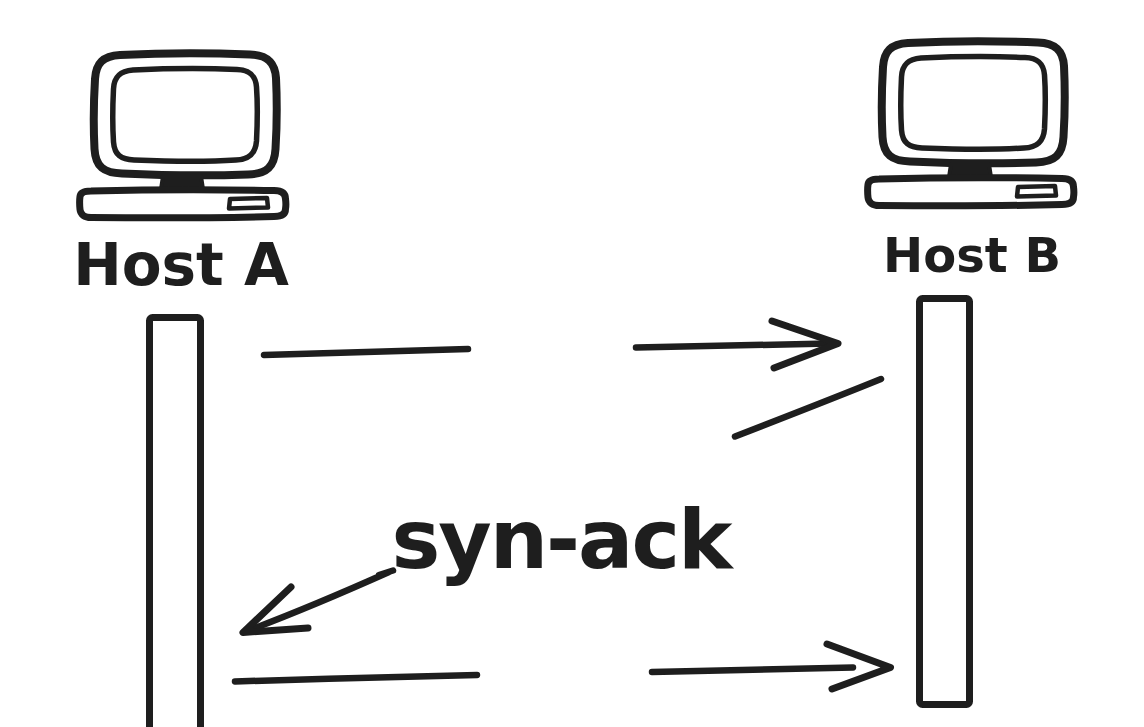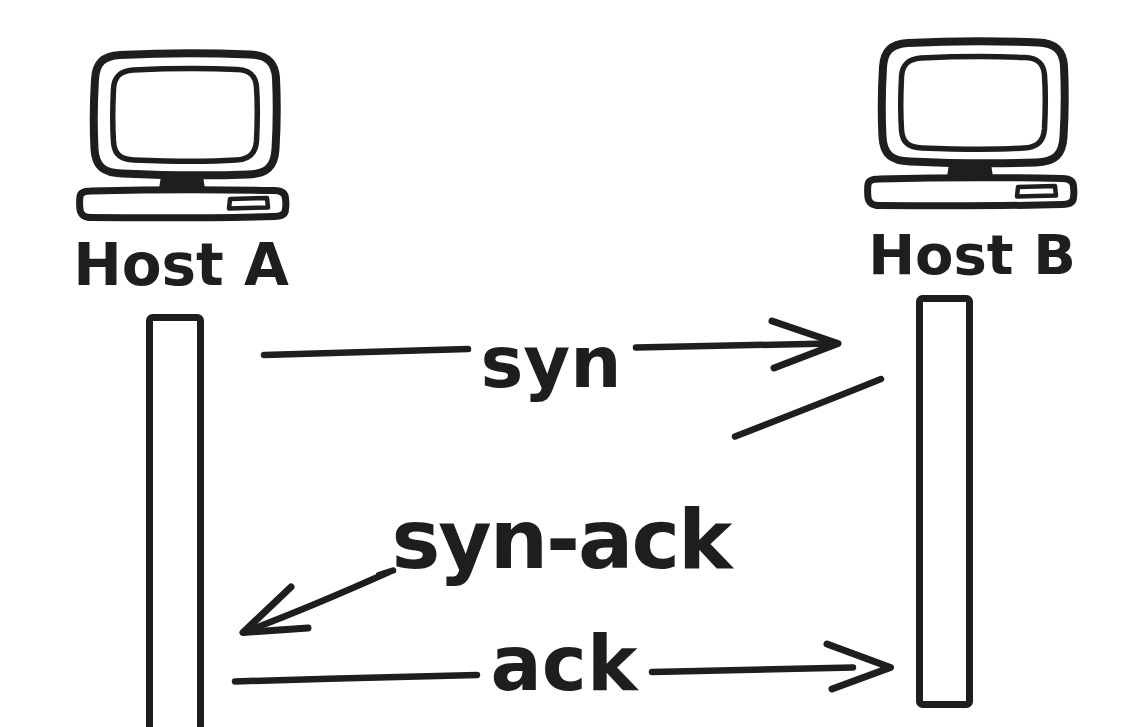--- a/index.html
+++ b/index.html
@@ -24,21 +24,21 @@
   .label {
     position: absolute;
     transform: translate(-50%, -50%);
     color: #1e1e1e;
     font-weight: bold;
     white-space: nowrap;
     line-height: 1;
     user-select: none;
   }
   .host-label-a  { left: 181px; top: 229px; font-size: 58px; }
-  .host-label-b  { left: 972px; top: 219px; font-size: 56px; }
+  .host-label-b  { left: 972px; top: 219px; font-size: 48px; }
   .msg-label-syn    { left: 551px; top: 326px; font-size: 72px; }
   .msg-label-synack { left: 561px; top: 504px; font-size: 82px; letter-spacing: -2px; }
   .msg-label-ack    { left: 564px; top: 628px; font-size: 76px; }
 </style>
 </head>
 <body>
 
 <div class="canvas">
 
   <svg width="1144" height="727" viewBox="0 0 1144 727">
@@ -104,17 +104,15 @@
 
     <g stroke="#1e1e1e" fill="none" stroke-linecap="round" stroke-linejoin="round">
       <path stroke-width="6.5" d="M 235 645.5 C 315 643 400 640.5 477 639"></path>
       <path stroke-width="6.5" d="M 652 636 C 720 634.5 790 633 853 631.5"></path>
       <path stroke-width="7" d="M 827 608 L 890.5 631.5 L 832 653"></path>
     </g>
   </svg>
 
   <div class="label host-label-a">Host A</div>
   <div class="label host-label-b">Host B</div>
-  <div class="label msg-label-syn">syn</div>
   <div class="label msg-label-synack">syn-ack</div>
-  <div class="label msg-label-ack">ack</div>
 
 </div>
 
 </body></html>

